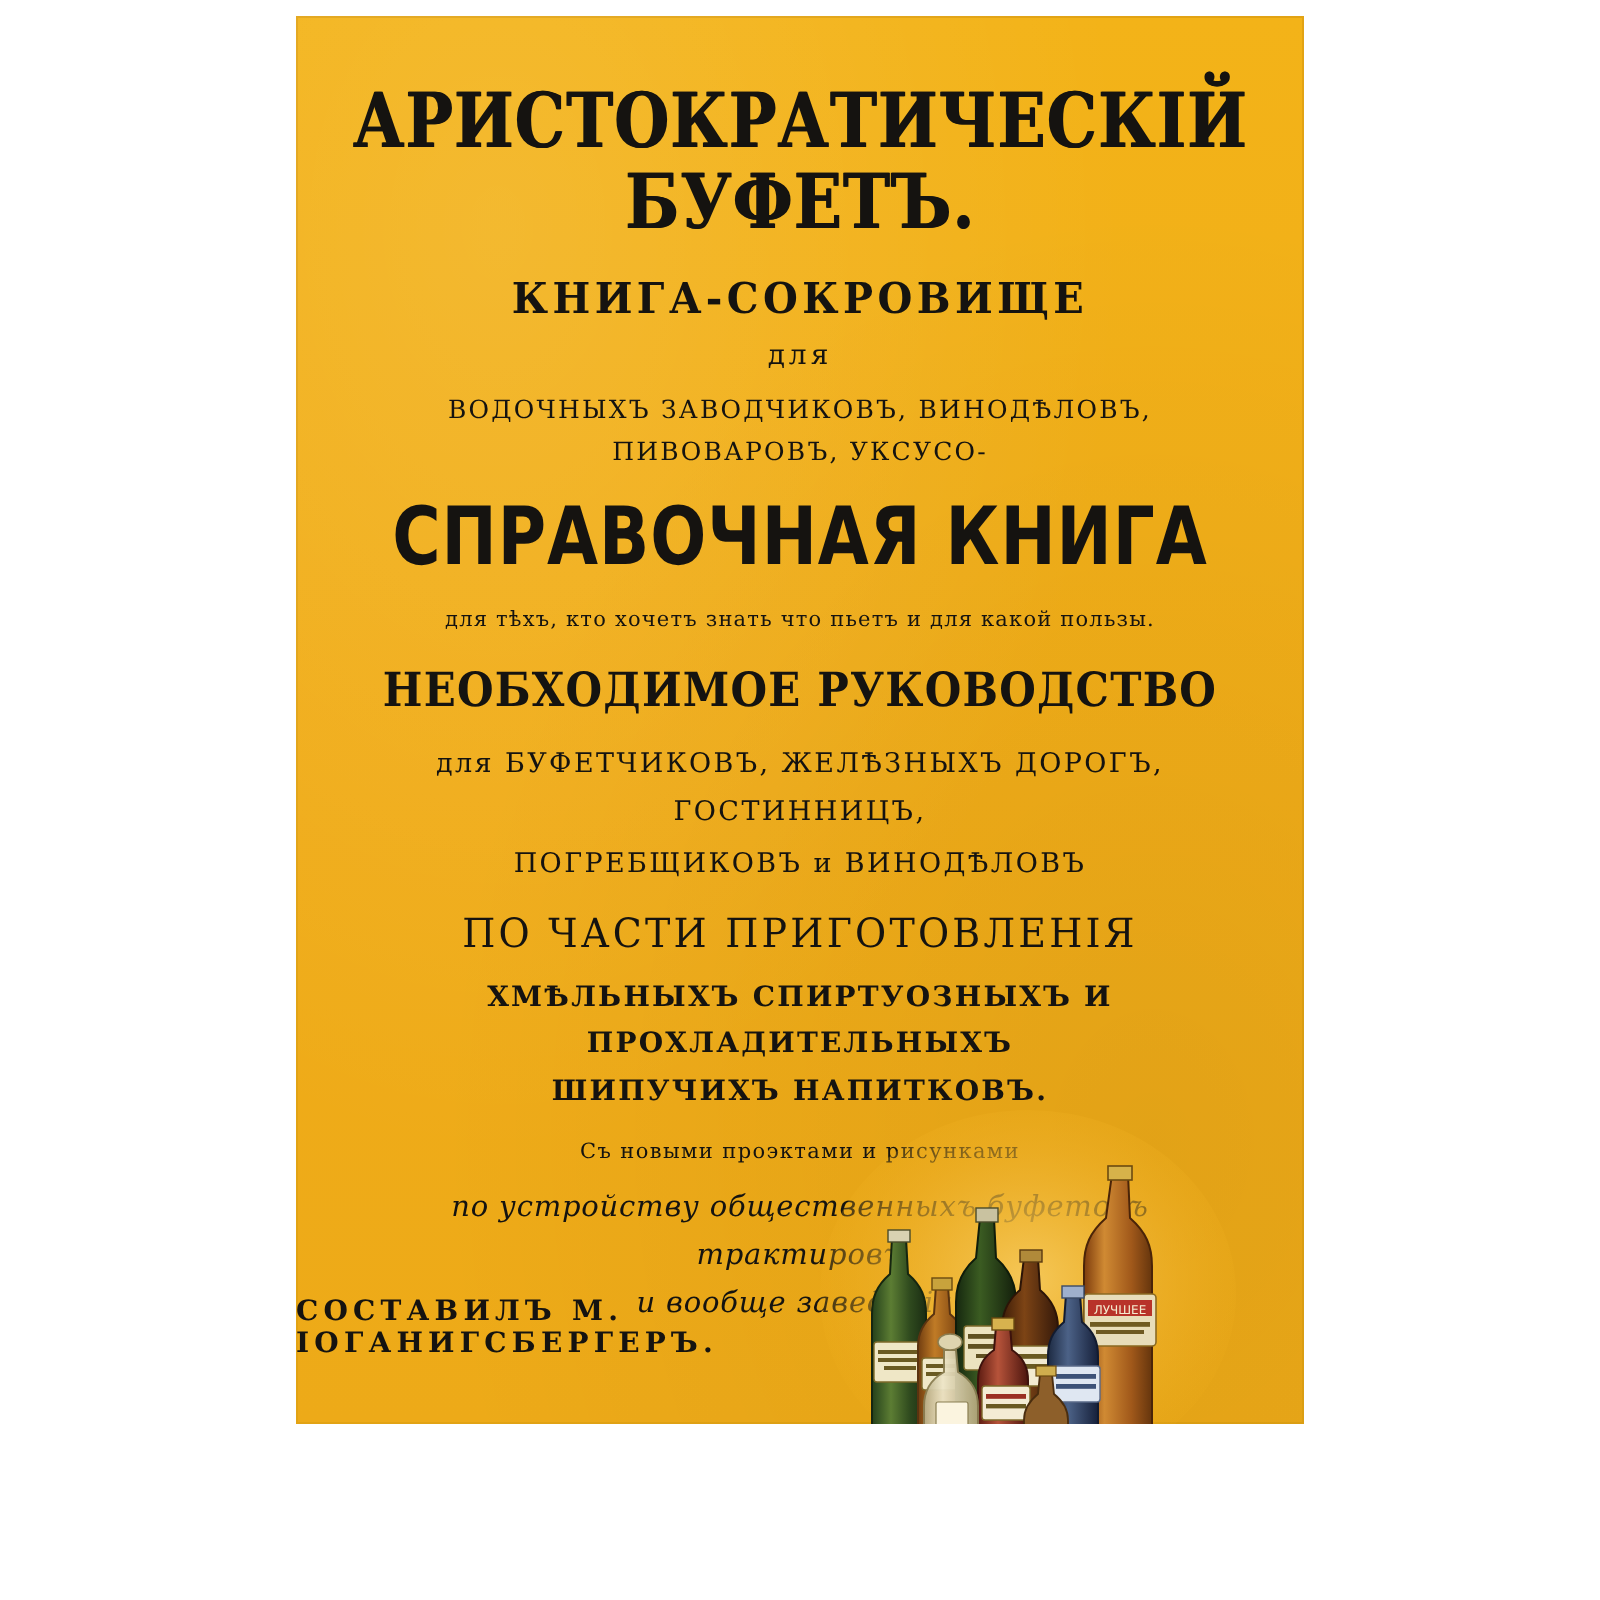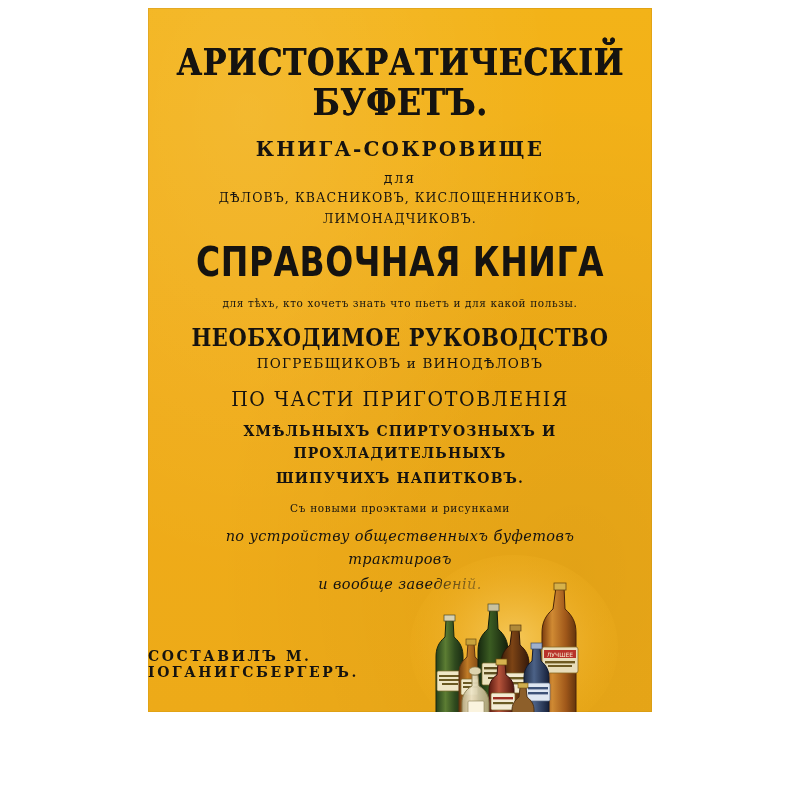--- a/index.html
+++ b/index.html
@@ -202,28 +202,29 @@
 <div id="page">
 
   <div id="cover">
 
     <div class="txt t-main-title">АРИСТОКРАТИЧЕСКІЙ БУФЕТЪ.</div>
 
     <div class="txt t-sub1">КНИГА-СОКРОВИЩЕ</div>
 
     <div class="txt t-for">для</div>
 
-    <div class="txt t-trades" style="margin-top:2px;">ДѢЛОВЪ, КВАСНИКОВЪ, КИСЛОЩЕННИКОВЪ, ЛИМОНАДЧИКОВЪ.</div>
+    <div class="txt t-trades">ВОДОЧНЫХЪ ЗАВОДЧИКОВЪ, ВИНОДѢЛОВЪ, ПИВОВАРОВЪ, УКСУСО-</div>
 
     <div class="txt t-bigline">СПРАВОЧНАЯ КНИГА</div>
 
     <div class="txt t-forthose">для тѣхъ, кто хочетъ знать что пьетъ и для какой пользы.</div>
 
     <div class="txt t-manual">НЕОБХОДИМОЕ РУКОВОДСТВО</div>
 
+    <div class="txt t-audience">для БУФЕТЧИКОВЪ, ЖЕЛѢЗНЫХЪ ДОРОГЪ, ГОСТИННИЦЪ,</div>
     <div class="txt t-audience" style="margin-top:2px;">ПОГРЕБЩИКОВЪ и ВИНОДѢЛОВЪ</div>
 
     <div class="txt t-part">ПО ЧАСТИ ПРИГОТОВЛЕНІЯ</div>
 
     <div class="txt t-drinks">ХМѢЛЬНЫХЪ  СПИРТУОЗНЫХЪ И ПРОХЛАДИТЕЛЬНЫХЪ</div>
     <div class="txt t-drinks" style="margin-top:2px;">ШИПУЧИХЪ НАПИТКОВЪ.</div>
 
     <div class="txt t-projects">Съ новыми проэктами и рисунками</div>
 
     <div class="txt t-italic">по устройству общественныхъ буфетовъ трактировъ</div>

